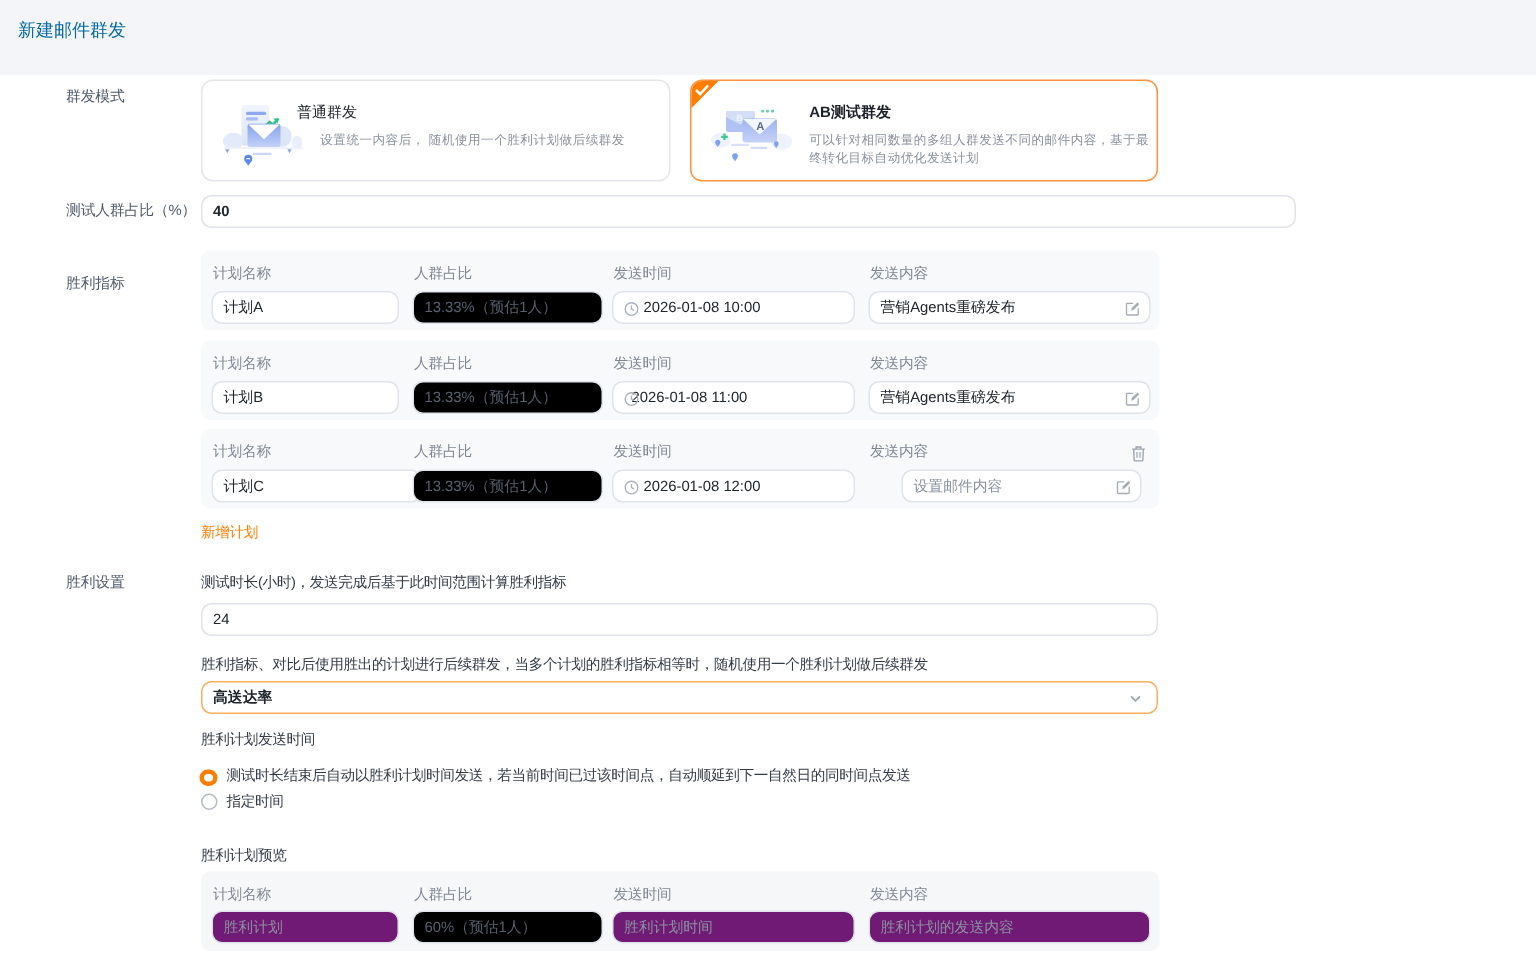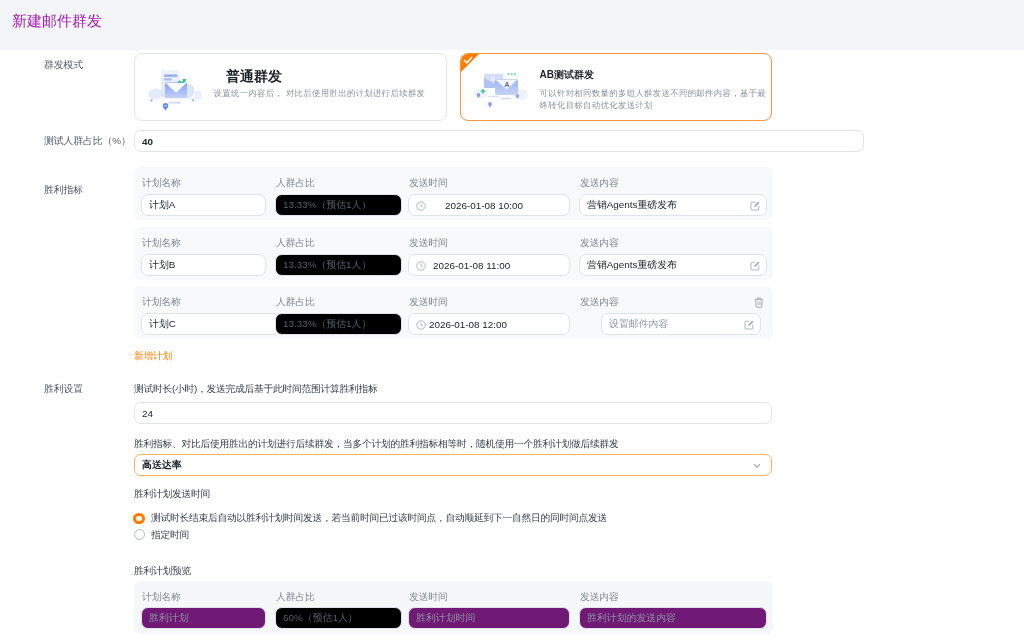--- a/index.html
+++ b/index.html
@@ -1,21 +1,21 @@
 <!DOCTYPE html>
 <html><head>
 <meta charset="utf-8">
 <style>
 *{margin:0;padding:0;box-sizing:border-box}
 html,body{width:1024px;height:641px;overflow:hidden}
 body{font-family:"Liberation Sans",sans-serif;background:#fff}
 #page{position:relative;width:1024px;height:641px;background:#fff}
 .abs{position:absolute}
 #hdr{position:absolute;left:0;top:0;width:1024px;height:50px;background:#f4f5f8}
-#hdr .t{position:absolute;left:12px;top:12px;font-size:15px;font-weight:500;color:#a21caf}
+#hdr .t{position:absolute;left:12px;top:12px;font-size:12px;font-weight:500;color:#0369a1}
 .lbl{position:absolute;font-size:9.9px;color:#4e5969;line-height:12px;letter-spacing:-0.12px}
 .txt{position:absolute;font-size:9.75px;color:#333b47;line-height:12px;letter-spacing:-0.25px}
 .hint{position:absolute;font-size:9.8px;color:#7f8794;line-height:12px;letter-spacing:-0.15px}
 .inp{position:absolute;background:#fff;border:1px solid #e0e3e9;border-radius:7px;height:22px;font-size:9.9px;color:#20262e;display:flex;align-items:center;padding:0 7px;white-space:nowrap}
 .dis{background:#000000;color:#565f6d}
 .dis2{background:#701a75;color:#8a92a0}
 .card{position:absolute;top:53px;height:68px;background:#fff;border:1px solid #e5e6eb;border-radius:8px}
 .panel{position:absolute;left:134px;width:639px;height:53px;background:#f8f9fa;border-radius:6px}
 .ph{color:#8a92a0}
 .orange{color:#ff7d00}
@@ -52,22 +52,22 @@
       <rect x="18" y="12.5" width="22" height="15.5" rx="1.5" fill="url(#g2)"></rect>
       <path d="M18.6 13 L29 22.8 L39.4 13 Z" fill="#fdfdff"></path>
       <rect x="2" y="28.2" width="53" height="1.2" rx="0.6" fill="#edf1fa"></rect>
       <path d="M3 29.5 l3 0 -1.5 2.6 Z" fill="#8aa8f1"></path>
       <path d="M44.5 29.5 l3 0 -1.5 2.6 Z" fill="#8aa8f1"></path>
       <rect x="21.5" y="31.8" width="12.5" height="1.6" rx="0.8" fill="#ccd8f7"></rect>
       <circle cx="18.5" cy="35.8" r="2.7" fill="#5e88ef"></circle>
       <path d="M16.5 37.5 l4 0 -2 3 Z" fill="#5e88ef"></path>
       <path d="M17.3 35.8 l2.4 0" stroke="#fff" stroke-width="0.8"></path>
     </svg>
-    <div style="position:absolute;left:91px;top:13.5px;font-size:14px;font-weight:700;color:#1d2129">普通群发</div>
-    <div style="position:absolute;left:78.5px;top:33.5px;font-size:8.4px;letter-spacing:0.34px;color:#8a919f;white-space:nowrap">设置统一内容后，  对比后使用胜出的计划进行后续群发</div>
+    <div style="position:absolute;left:63px;top:13.5px;font-size:10px;font-weight:400;color:#1d2129">普通群发</div>
+    <div style="position:absolute;left:78.5px;top:33.5px;font-size:8.4px;letter-spacing:0.34px;color:#8a919f;white-space:nowrap">设置统一内容后，  随机使用一个胜利计划做后续群发</div>
   </div>
 
   <div class="card" style="left:460px;width:312px;border-color:#ff9440;overflow:hidden">
     <svg width="20" height="20" style="position:absolute;left:-1px;top:-1px" viewBox="0 0 20 20">
       <path d="M0 0 H20 L0 20 Z" fill="#ff7d00"></path>
       <path d="M4 7 L6.8 9.8 L12 4" stroke="#fff" stroke-width="1.7" fill="none"></path>
     </svg>
     <svg width="60" height="42" style="position:absolute;left:13px;top:17px" viewBox="0 0 60 42">
       <defs>
         <linearGradient id="g3" x1="0" y1="0" x2="0" y2="1">
@@ -108,36 +108,36 @@
   <div class="panel" style="top:167px"></div>
   <div class="panel" style="top:227px"></div>
   <div class="panel" style="top:286px"></div>
 
   <div class="hint" style="left:142px;top:177px">计划名称</div>
   <div class="hint" style="left:276px;top:177px">人群占比</div>
   <div class="hint" style="left:409px;top:177px">发送时间</div>
   <div class="hint" style="left:580px;top:177px">发送内容</div>
   <div class="inp" style="left:141px;top:194px;width:125px">计划A</div>
   <div class="inp dis" style="left:275px;top:194px;width:127px">13.33%（预估1人）</div>
-  <div class="inp" style="left:408px;top:194px;width:162px;padding-left:36px"><svg width="10" height="10" style="position:absolute;left:7px;top:6px" viewBox="0 0 10 10">
+  <div class="inp" style="left:408px;top:194px;width:162px;padding-left:20px"><svg width="10" height="10" style="position:absolute;left:7px;top:6px" viewBox="0 0 10 10">
         <circle cx="5" cy="5" r="4.2" stroke="#aab1bc" stroke-width="0.9" fill="none"></circle>
         <path d="M5 2.6 L5 5 L6.8 6" stroke="#aab1bc" stroke-width="0.9" fill="none"></path>
       </svg>2026-01-08 10:00</div>
   <div class="inp" style="left:579px;top:194px;width:188px">营销Agents重磅发布<svg width="10" height="10" style="position:absolute;right:6px;top:6px" viewBox="0 0 10 10">
         <path d="M8.8 4.5 L8.8 8.3 Q8.8 9 8.1 9 L1.7 9 Q1 9 1 8.3 L1 1.9 Q1 1.2 1.7 1.2 L5.4 1.2" stroke="#a6adb8" stroke-width="0.9" fill="none"></path>
         <path d="M4.1 6.1 L4.6 4.2 L8.3 0.6 L9.5 1.8 L5.9 5.5 Z" fill="#a6adb8"></path>
       </svg></div>
 
   <div class="hint" style="left:142px;top:237px">计划名称</div>
   <div class="hint" style="left:276px;top:237px">人群占比</div>
   <div class="hint" style="left:409px;top:237px">发送时间</div>
   <div class="hint" style="left:580px;top:237px">发送内容</div>
   <div class="inp" style="left:141px;top:254px;width:125px">计划B</div>
   <div class="inp dis" style="left:275px;top:254px;width:127px">13.33%（预估1人）</div>
-  <div class="inp" style="left:408px;top:254px;width:162px;padding-left:24px"><svg width="10" height="10" style="position:absolute;left:7px;top:6px" viewBox="0 0 10 10">
+  <div class="inp" style="left:408px;top:254px;width:162px;padding-left:12px"><svg width="10" height="10" style="position:absolute;left:7px;top:6px" viewBox="0 0 10 10">
         <circle cx="5" cy="5" r="4.2" stroke="#aab1bc" stroke-width="0.9" fill="none"></circle>
         <path d="M5 2.6 L5 5 L6.8 6" stroke="#aab1bc" stroke-width="0.9" fill="none"></path>
       </svg>2026-01-08 11:00</div>
   <div class="inp" style="left:579px;top:254px;width:188px">营销Agents重磅发布<svg width="10" height="10" style="position:absolute;right:6px;top:6px" viewBox="0 0 10 10">
         <path d="M8.8 4.5 L8.8 8.3 Q8.8 9 8.1 9 L1.7 9 Q1 9 1 8.3 L1 1.9 Q1 1.2 1.7 1.2 L5.4 1.2" stroke="#a6adb8" stroke-width="0.9" fill="none"></path>
         <path d="M4.1 6.1 L4.6 4.2 L8.3 0.6 L9.5 1.8 L5.9 5.5 Z" fill="#a6adb8"></path>
       </svg></div>
 
   <div class="hint" style="left:142px;top:296px">计划名称</div>
   <div class="hint" style="left:276px;top:296px">人群占比</div>

